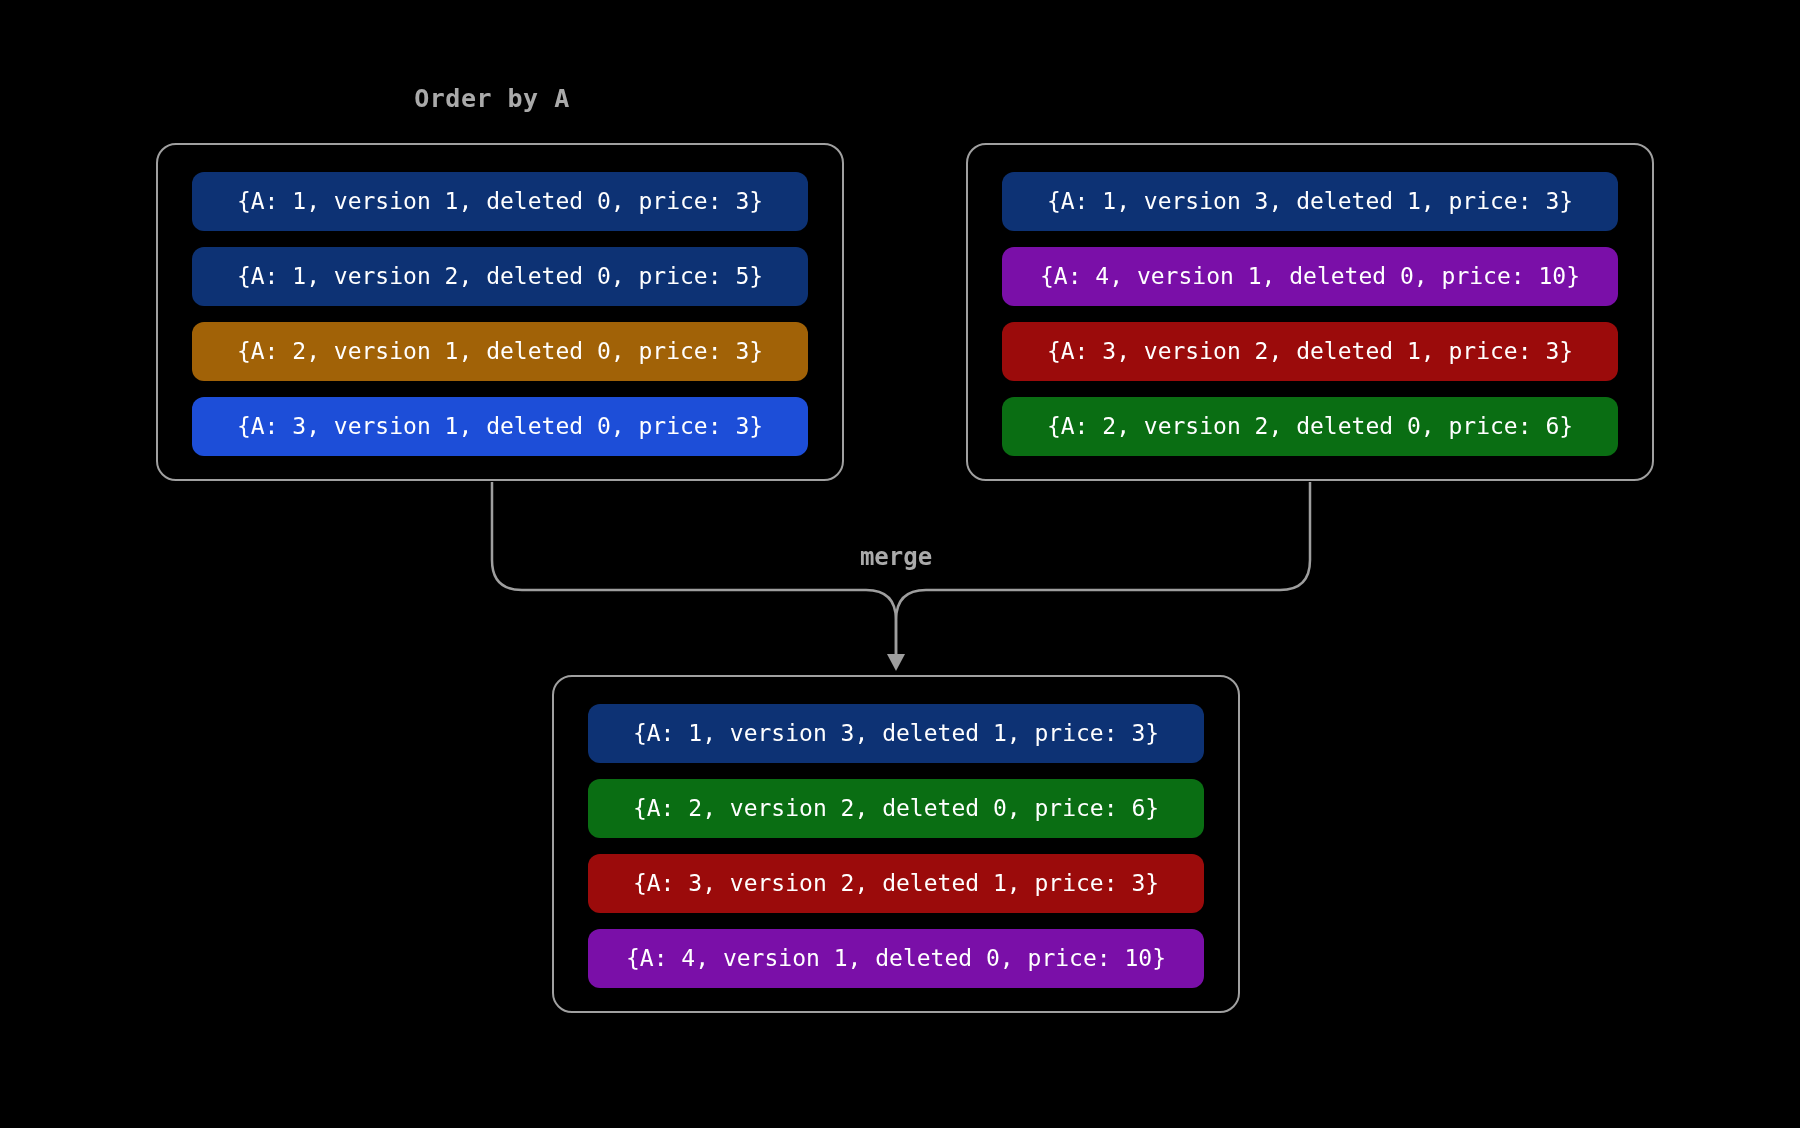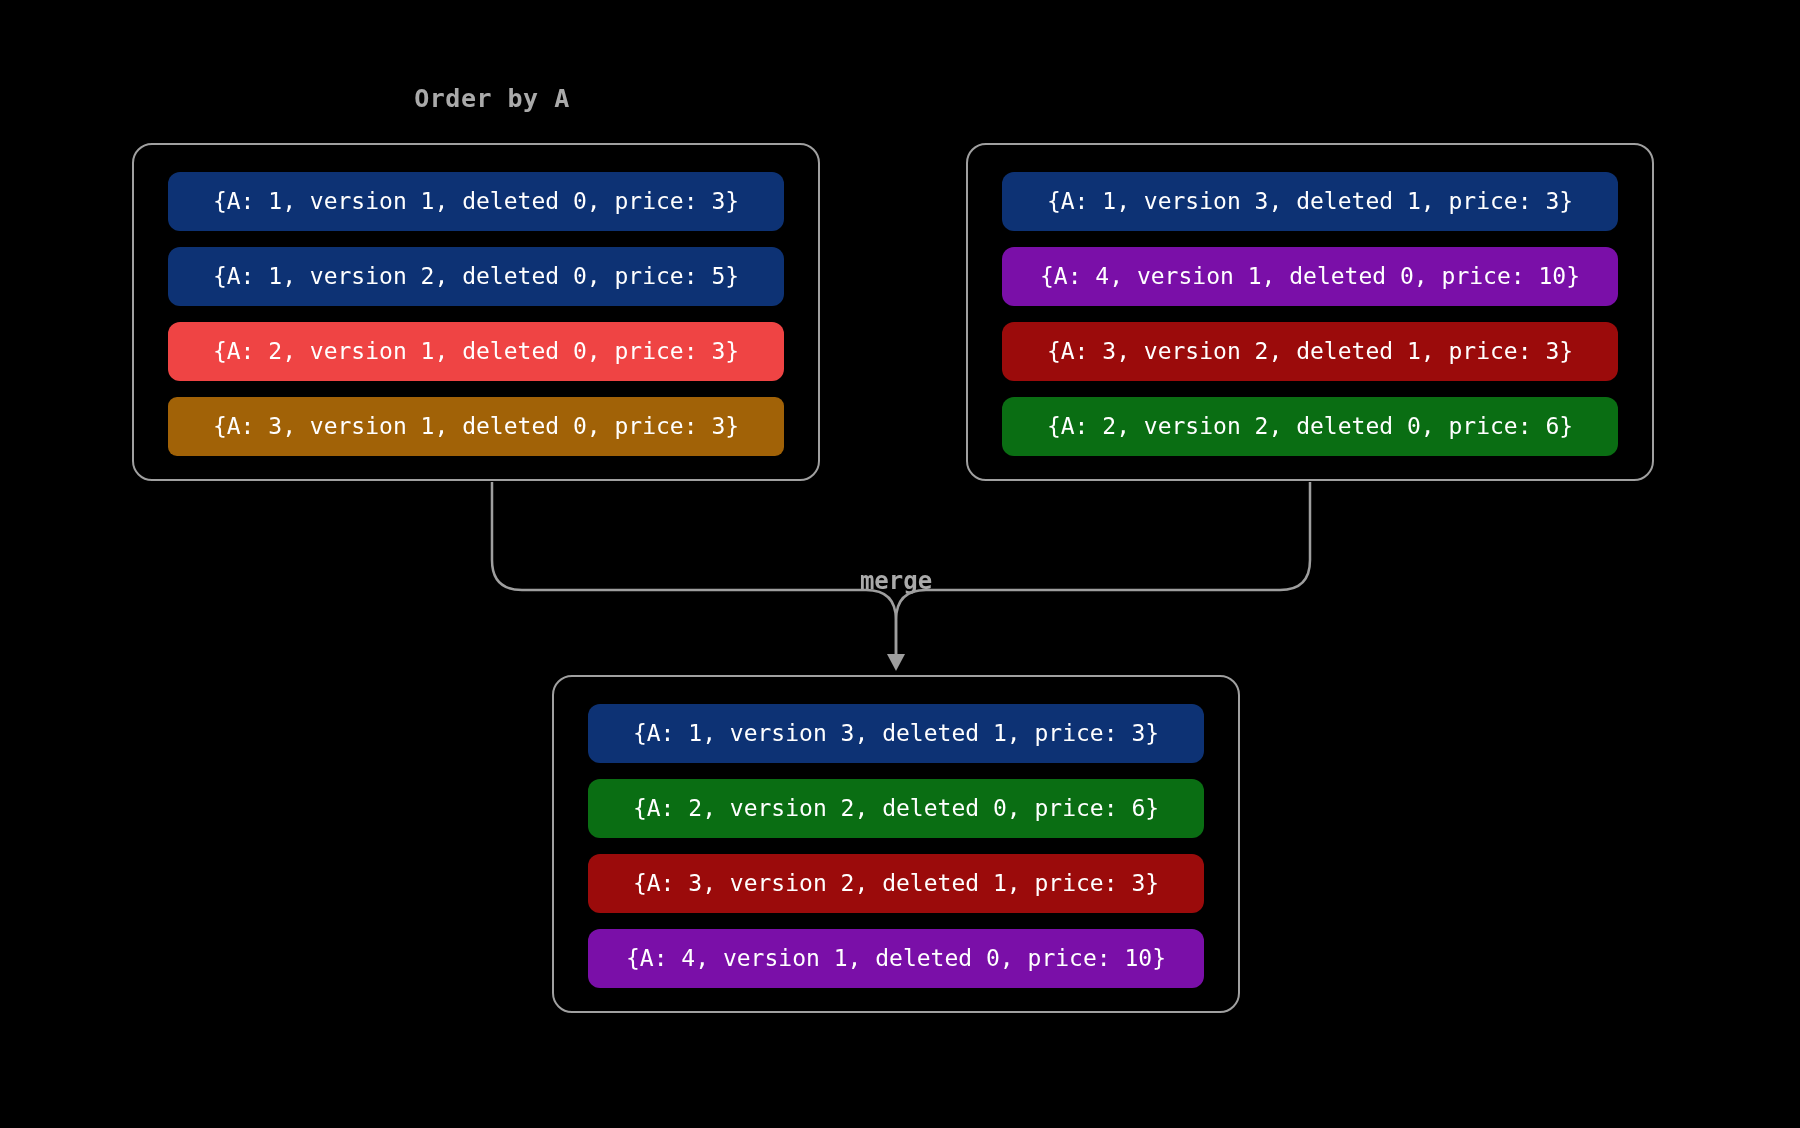--- a/index.html
+++ b/index.html
@@ -43,56 +43,55 @@
   .data-row {
     height: 59px;
     line-height: 59px;
     border-radius: 12px;
     color: #ffffff;
     font-size: 23px;
     text-align: center;
     white-space: pre;
     flex: 0 0 auto;
   }
-  #box-left   { left: 132px; top: 143px; }
+  #box-left   { left: 156px; top: 143px; }
   #box-right  { left: 966px; top: 143px; }
   #box-merged { left: 552px; top: 675px; }
   #title-left  { left: 148px; }
   #title-right { left: 966px; }
   .merge-label {
     position: absolute;
     left: 796px;
     top: 543px;
     width: 200px;
     text-align: center;
     color: #aaaaaa;
     font-size: 24px;
     font-weight: bold;
-    margin-top: 24px;
   }
   .connector-svg {
     position: absolute;
     left: 0;
     top: 0;
     pointer-events: none;
   }
 </style>
 </head>
 <body>
 
 <div class="canvas">
 
   <div class="box-title" id="title-left">Order by A</div>
 
 
   <div class="group-box" id="box-left">
     <div class="data-row" style="background: rgb(13, 50, 116);">{A: 1, version 1, deleted 0, price: 3}</div>
     <div class="data-row" style="background: rgb(13, 50, 116); text-align: center;">{A: 1, version 2, deleted 0, price: 5}</div>
-    <div class="data-row" style="background: #ef4444;">{A: 2, version 1, deleted 0, price: 3}</div>
-    <div class="data-row" style="background: #a16207; border-radius: 9px;">{A: 3, version 1, deleted 0, price: 3}</div>
+    <div class="data-row" style="background: #a16207;">{A: 2, version 1, deleted 0, price: 3}</div>
+    <div class="data-row" style="background: #1d4ed8;">{A: 3, version 1, deleted 0, price: 3}</div>
   </div>
 
   <div class="group-box" id="box-right">
     <div class="data-row" style="background: rgb(13, 50, 116);">{A: 1, version 3, deleted 1, price: 3}</div>
     <div class="data-row" style="background: rgb(122, 15, 168);">{A: 4, version 1, deleted 0, price: 10}</div>
     <div class="data-row" style="background: rgb(155, 11, 11);">{A: 3, version 2, deleted 1, price: 3}</div>
     <div class="data-row" style="background: rgb(10, 110, 19);">{A: 2, version 2, deleted 0, price: 6}</div>
   </div>
 
   <div class="merge-label">merge</div>

